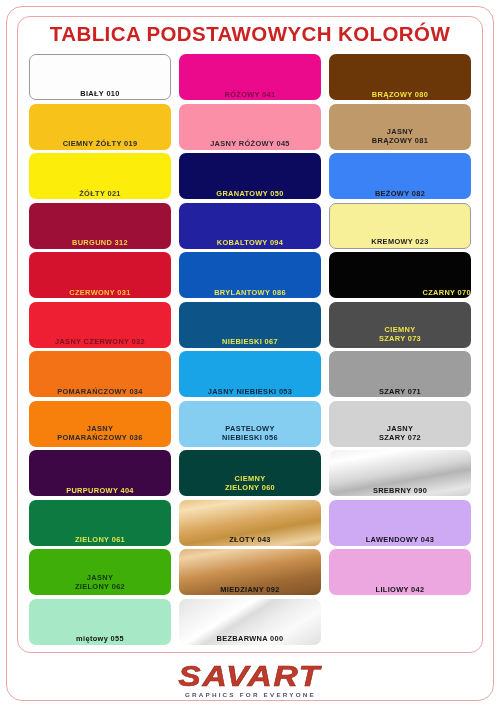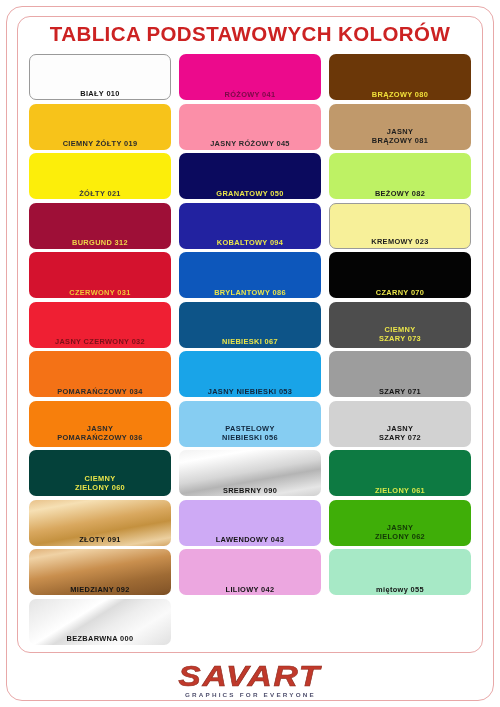--- a/index.html
+++ b/index.html
@@ -163,40 +163,40 @@
       <div class="swatch two-line" style="background: rgb(192, 153, 107);">
         <div class="label" style="color: rgb(29, 29, 29);">JASNY
 BRĄZOWY 081</div>
       </div>
       <div class="swatch" style="background: rgb(252, 238, 10); padding-left: 36px;">
         <div class="label" style="color: rgb(59, 59, 59);">ŻÓŁTY 021</div>
       </div>
       <div class="swatch" style="background: rgb(11, 10, 94);">
         <div class="label" style="color: rgb(234, 229, 74);">GRANATOWY 050</div>
       </div>
-      <div class="swatch" style="background: #bef264;">
+      <div class="swatch" style="background: #3b82f6;">
         <div class="label" style="color: rgb(29, 29, 29);">BEŻOWY 082</div>
       </div>
       <div class="swatch" style="background: rgb(158, 15, 55);">
         <div class="label" style="color: rgb(240, 214, 74);">BURGUND 312</div>
       </div>
       <div class="swatch" style="background: rgb(34, 34, 160);">
         <div class="label" style="color: rgb(234, 229, 74);">KOBALTOWY 094</div>
       </div>
       <div class="swatch outlined" style="background: rgb(247, 240, 153);">
         <div class="label" style="color: rgb(29, 29, 29);">KREMOWY 023</div>
       </div>
       <div class="swatch" style="background: rgb(212, 18, 46);">
         <div class="label" style="color: rgb(240, 200, 58);">CZERWONY 031</div>
       </div>
       <div class="swatch" style="background: rgb(13, 87, 187);">
         <div class="label" style="color: rgb(234, 229, 74);">BRYLANTOWY 086</div>
       </div>
       <div class="swatch" style="background: rgb(4, 4, 4);">
-        <div class="label" style="color: rgb(234, 229, 74);">CZARNY 070</div>
+        <div class="label" style="color: rgb(234, 229, 74); text-align: right;">CZARNY 070</div>
       </div>
       <div class="swatch" style="background: rgb(239, 31, 51);">
         <div class="label" style="color: rgb(125, 16, 24);">JASNY CZERWONY 032</div>
       </div>
       <div class="swatch" style="background: rgb(13, 84, 136);">
         <div class="label" style="color: rgb(234, 229, 74);">NIEBIESKI 067</div>
       </div>
       <div class="swatch two-line" style="background: rgb(77, 77, 77);">
         <div class="label" style="color: rgb(234, 229, 74);">CIEMNY
 SZARY 073</div>
@@ -215,32 +215,35 @@
 POMARAŃCZOWY 036</div>
       </div>
       <div class="swatch two-line" style="background: rgb(134, 205, 242);">
         <div class="label" style="color: rgb(16, 38, 61);">PASTELOWY
 NIEBIESKI 056</div>
       </div>
       <div class="swatch two-line" style="background: rgb(210, 210, 210);">
         <div class="label" style="color: rgb(20, 20, 20);">JASNY
 SZARY 072</div>
       </div>
+      <div class="swatch" style="background: rgb(61, 6, 69);">
+        <div class="label" style="color: rgb(234, 229, 74);">PURPUROWY 404</div>
+      </div>
       <div class="swatch two-line" style="background: rgb(4, 65, 58);">
         <div class="label" style="color: rgb(234, 229, 74);">CIEMNY
 ZIELONY 060</div>
       </div>
       <div class="swatch" style="background: linear-gradient(170deg, rgb(242, 242, 242) 0%, rgb(255, 255, 255) 18%, rgb(214, 214, 214) 48%, rgb(180, 180, 180) 62%, rgb(230, 230, 230) 86%, rgb(207, 207, 207) 100%);">
         <div class="label" style="color: rgb(20, 20, 20);">SREBRNY 090</div>
       </div>
       <div class="swatch" style="background: rgb(13, 122, 66);">
         <div class="label" style="color: rgb(216, 232, 74);">ZIELONY 061</div>
       </div>
       <div class="swatch" style="background: linear-gradient(170deg, rgb(232, 193, 137) 0%, rgb(246, 224, 180) 16%, rgb(217, 168, 95) 46%, rgb(196, 145, 63) 64%, rgb(236, 208, 160) 88%, rgb(212, 165, 100) 100%);">
-        <div class="label" style="color: rgb(20, 20, 20);">ZŁOTY 091</div>
+        <div class="label" style="color: rgb(20, 20, 20);">ZŁOTY 043</div>
       </div>
       <div class="swatch" style="background: rgb(206, 170, 245);">
         <div class="label" style="color: rgb(20, 20, 20);">LAWENDOWY 043</div>
       </div>
       <div class="swatch two-line" style="background: rgb(63, 174, 8);">
         <div class="label" style="color: rgb(18, 56, 6);">JASNY
 ZIELONY 062</div>
       </div>
       <div class="swatch" style="background: linear-gradient(170deg, rgb(224, 176, 119) 0%, rgb(240, 210, 165) 14%, rgb(201, 143, 78) 44%, rgb(159, 107, 52) 70%, rgb(138, 90, 43) 90%, rgb(122, 77, 34) 100%);">
         <div class="label" style="color: rgb(20, 20, 20);">MIEDZIANY 092</div>

